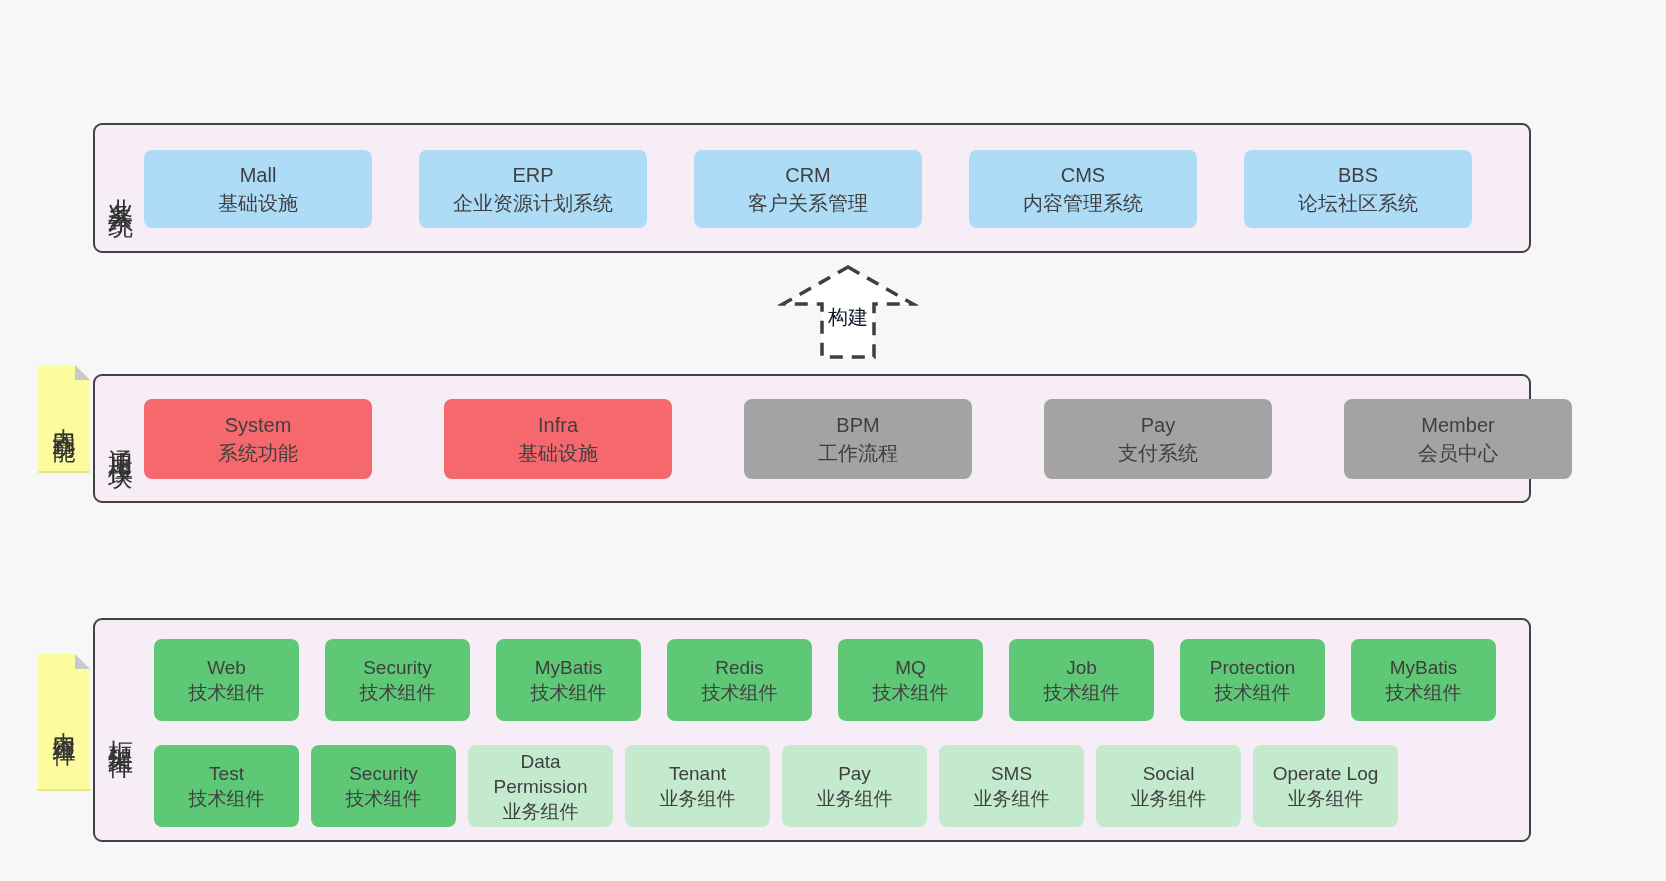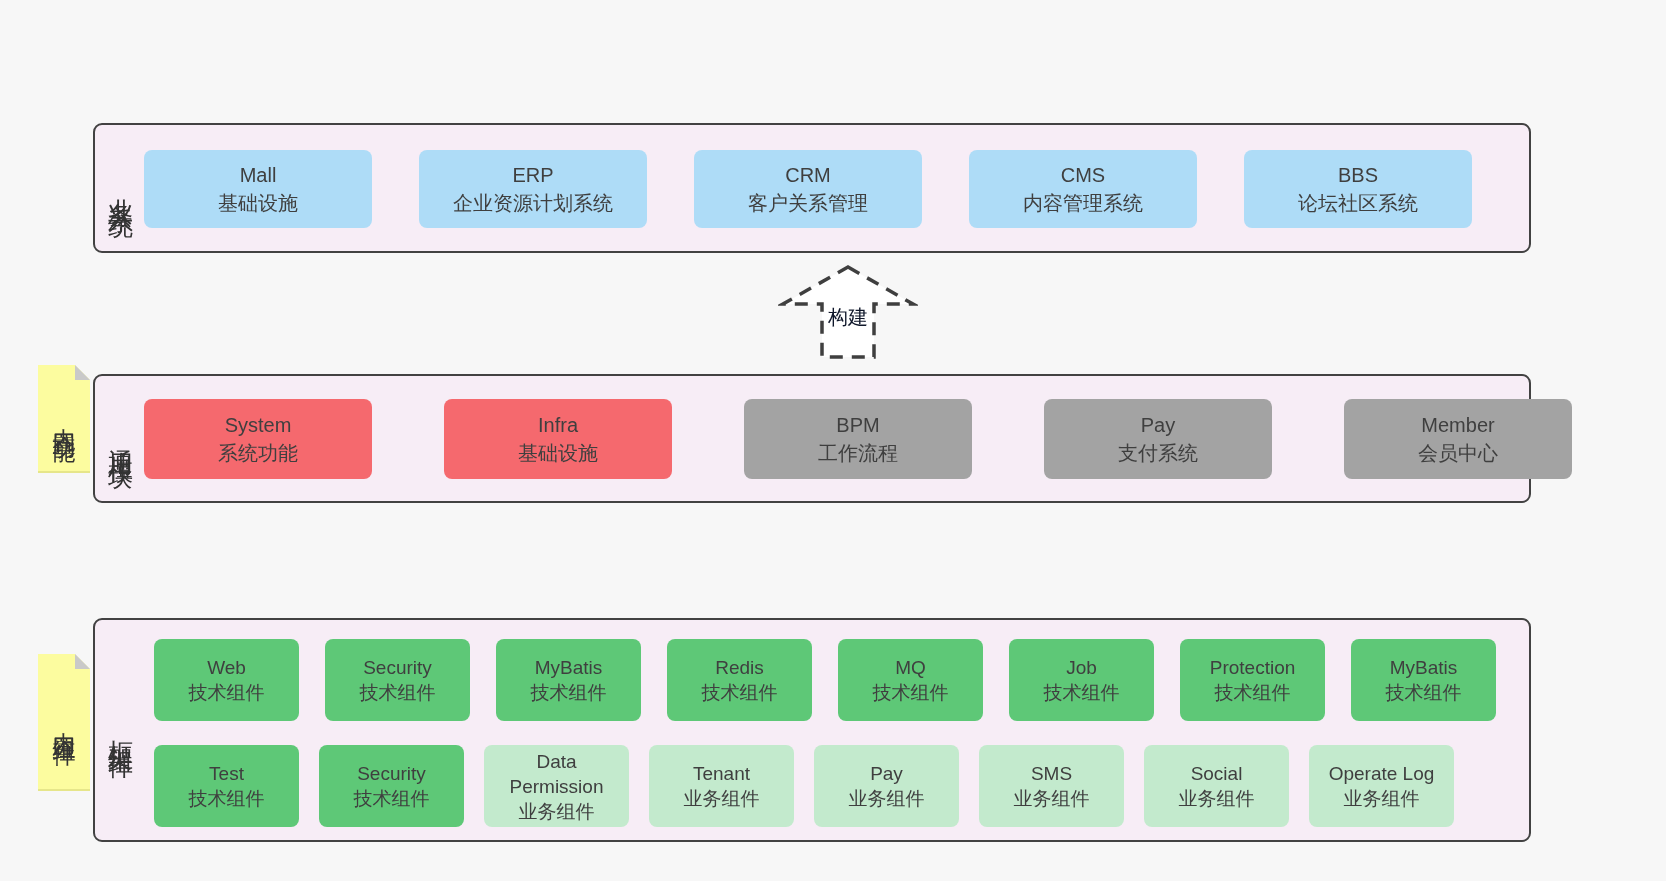--- a/index.html
+++ b/index.html
@@ -18,21 +18,21 @@
   .band-label{
     position:absolute;left:13px;top:50%;transform:translateY(-50%);
     writing-mode:vertical-rl;text-orientation:upright;
     font-size:25px;letter-spacing:5px;color:#333;line-height:1;
   }
   
   .boxrow{position:absolute;display:flex;}
   .band-top .boxrow{left:49px;top:25px;gap:47px;}
   .band-mid .boxrow{left:49px;top:23px;gap:72px;}
   .row1{left:59px;top:19px;gap:26px;}
-  .row2{left:59px;top:125px;gap:20px;}
+  .row2{left:59px;top:125px;gap:12px;}
   .box{
     display:flex;flex-direction:column;align-items:center;justify-content:center;
     border-radius:8px;text-align:center;
   }
   .box-lg{width:228px;height:78px;font-size:20px;line-height:28px;}
   .band-mid .box-lg{height:80px;}
   .box-sm{width:145px;height:82px;font-size:19px;line-height:25px;padding:0 12px;box-sizing:border-box;}
   .blue{background:#aedcf7;}
   .red{background:#f5696e;}
   .pink{background:#a3a3a3;}

